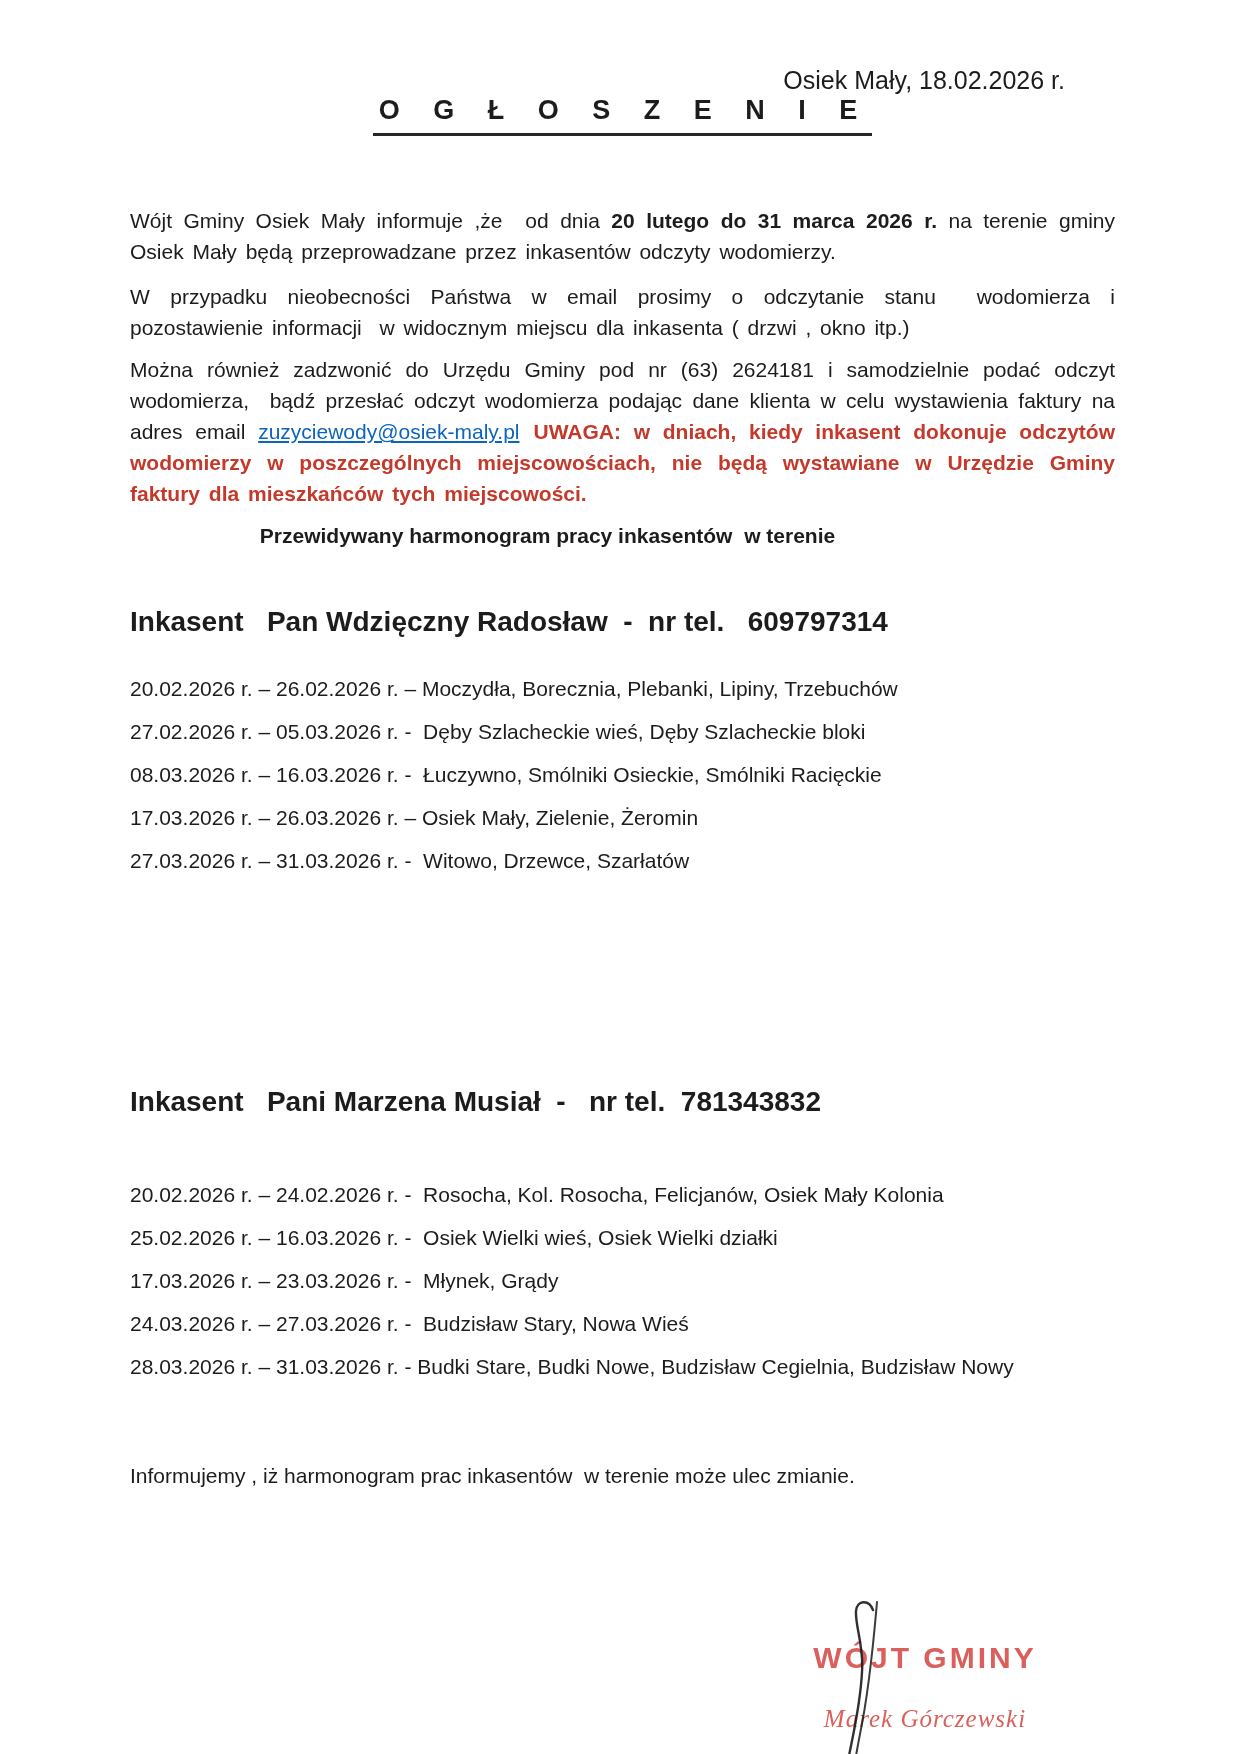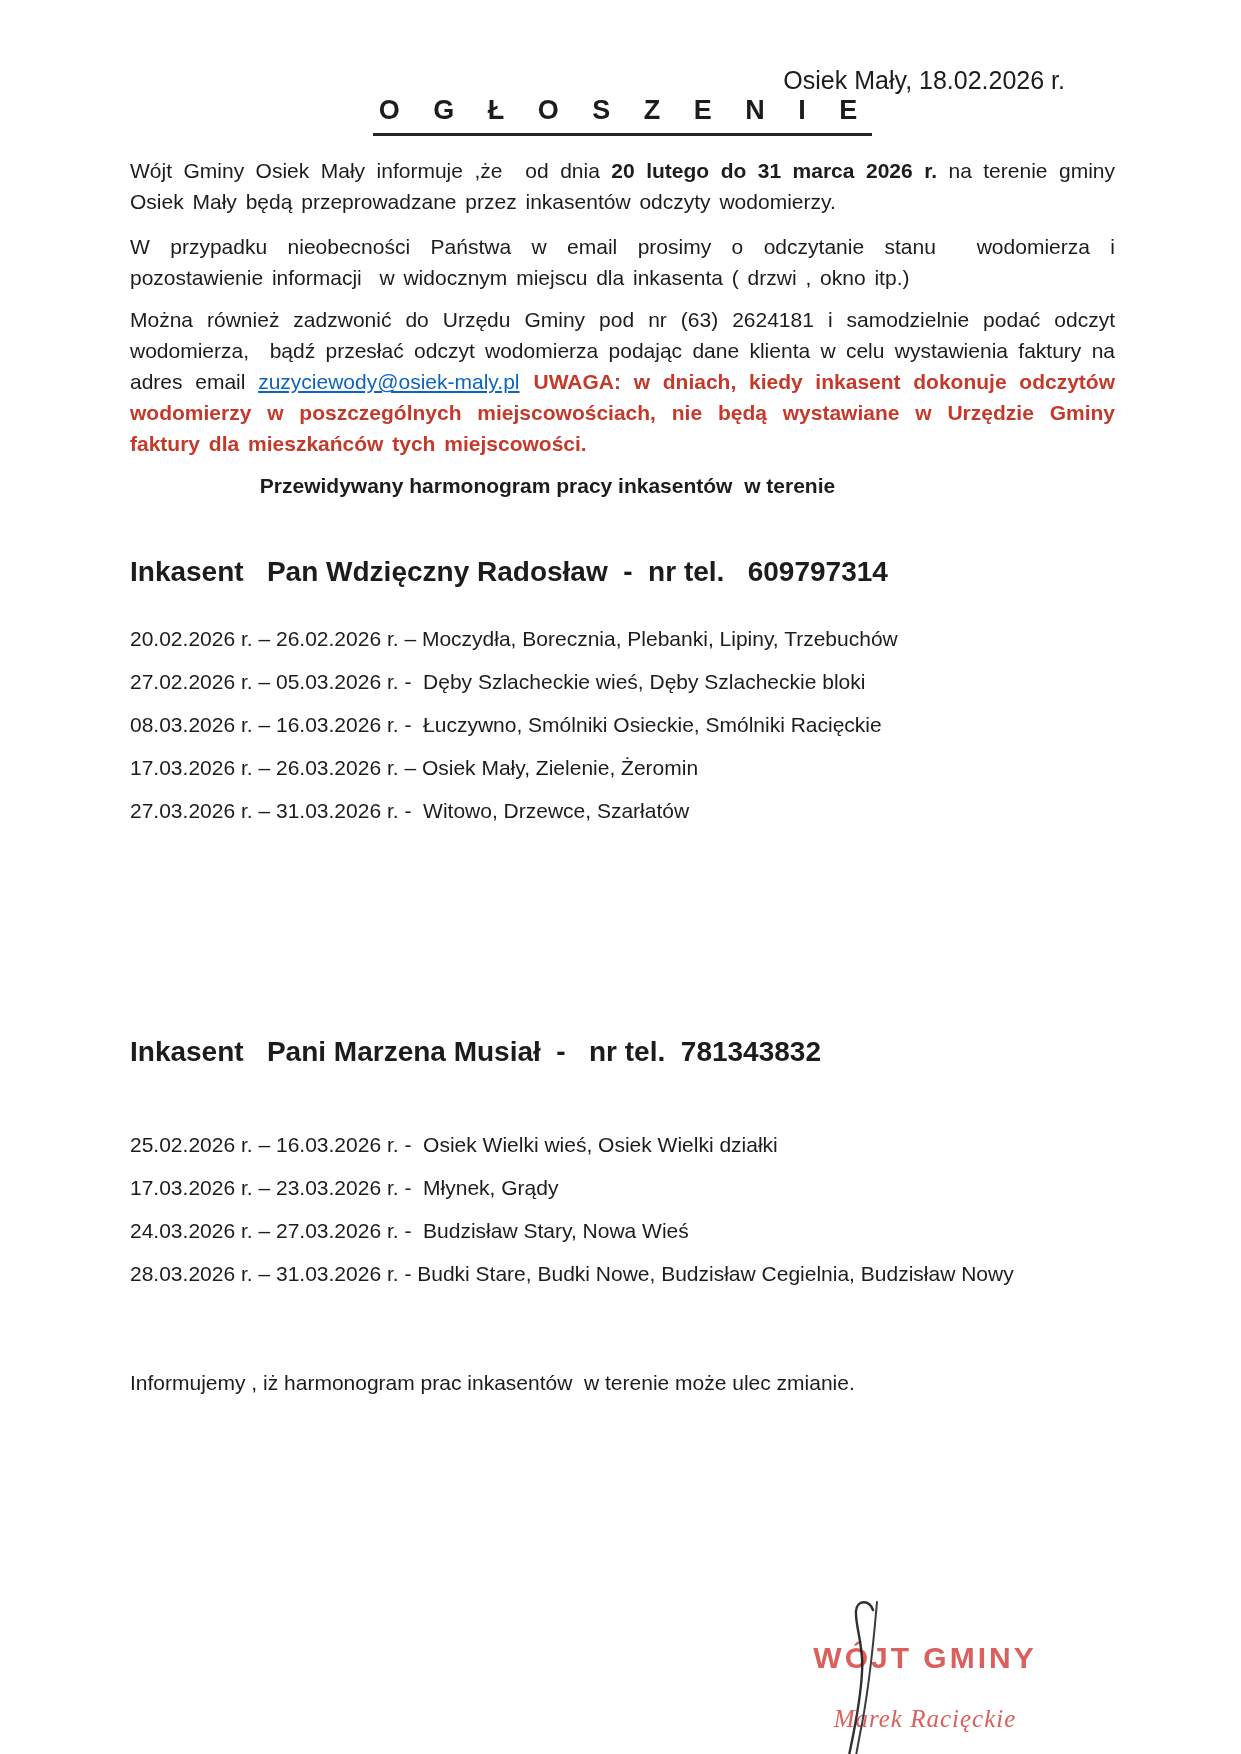--- a/index.html
+++ b/index.html
@@ -40,21 +40,21 @@
     border-bottom:3px solid #262626;
     white-space:pre-wrap;
   }
   .para{
     font-size:21px;
     line-height:1.47;
     text-align:justify;
     word-spacing:3px;
     white-space:pre-wrap;
   }
-  .para-1{ margin-top:20px; }
+  .para-1{ margin-top:70px; }
   .para-2{ margin-top:14px; }
   .para-3{ margin-top:12px; }
   .email{
     color:var(--link-blue);
     text-decoration:underline;
     cursor:pointer;
   }
   .warning{
     color:var(--warning-red);
     font-weight:bold;
@@ -141,31 +141,32 @@
     <p class="schedule-line">20.02.2026 r. – 26.02.2026 r. – Moczydła, Borecznia, Plebanki, Lipiny, Trzebuchów</p>
     <p class="schedule-line">27.02.2026 r. – 05.03.2026 r. -  Dęby Szlacheckie wieś, Dęby Szlacheckie bloki</p>
     <p class="schedule-line">08.03.2026 r. – 16.03.2026 r. -  Łuczywno, Smólniki Osieckie, Smólniki Racięckie</p>
     <p class="schedule-line">17.03.2026 r. – 26.03.2026 r. – Osiek Mały, Zielenie, Żeromin</p>
     <p class="schedule-line">27.03.2026 r. – 31.03.2026 r. -  Witowo, Drzewce, Szarłatów</p>
   </div>
 
   <p class="inspector-heading inspector-2-heading">Inkasent   Pani Marzena Musiał  -   nr tel.  781343832</p>
 
   <div class="schedule schedule-2">
+    <p class="schedule-line">20.02.2026 r. – 24.02.2026 r. -  Rosocha, Kol. Rosocha, Felicjanów, Osiek Mały Kolonia</p>
     <p class="schedule-line">25.02.2026 r. – 16.03.2026 r. -  Osiek Wielki wieś, Osiek Wielki działki</p>
     <p class="schedule-line">17.03.2026 r. – 23.03.2026 r. -  Młynek, Grądy</p>
     <p class="schedule-line">24.03.2026 r. – 27.03.2026 r. -  Budzisław Stary, Nowa Wieś</p>
     <p class="schedule-line">28.03.2026 r. – 31.03.2026 r. - Budki Stare, Budki Nowe, Budzisław Cegielnia, Budzisław Nowy</p>
   </div>
 
   <p class="footer-note">Informujemy , iż harmonogram prac inkasentów  w terenie może ulec zmianie.</p>
 
   <div class="signature-block">
     <div class="stamp-title">WÓJT GMINY</div>
-    <div class="stamp-name">Marek Racięckie</div>
+    <div class="stamp-name">Marek Górczewski</div>
   </div>
 
   <svg class="signature-svg" viewBox="0 0 90 212" xmlns="http://www.w3.org/2000/svg">
     <path d="M58,16 C54,5 42,6 41,17 C40,32 49,52 47,78 C45,118 35,152 31,178 C29,191 31,198 33,204" fill="none" stroke="#1a1a1a" stroke-width="2.4" stroke-linecap="round" opacity="0.9"></path>
     <path d="M62,8 C59,42 55,92 45,140 C41,161 37,182 35,200" fill="none" stroke="#1a1a1a" stroke-width="2" stroke-linecap="round" opacity="0.85"></path>
   </svg>
 
 </div>
 
 </body></html>

